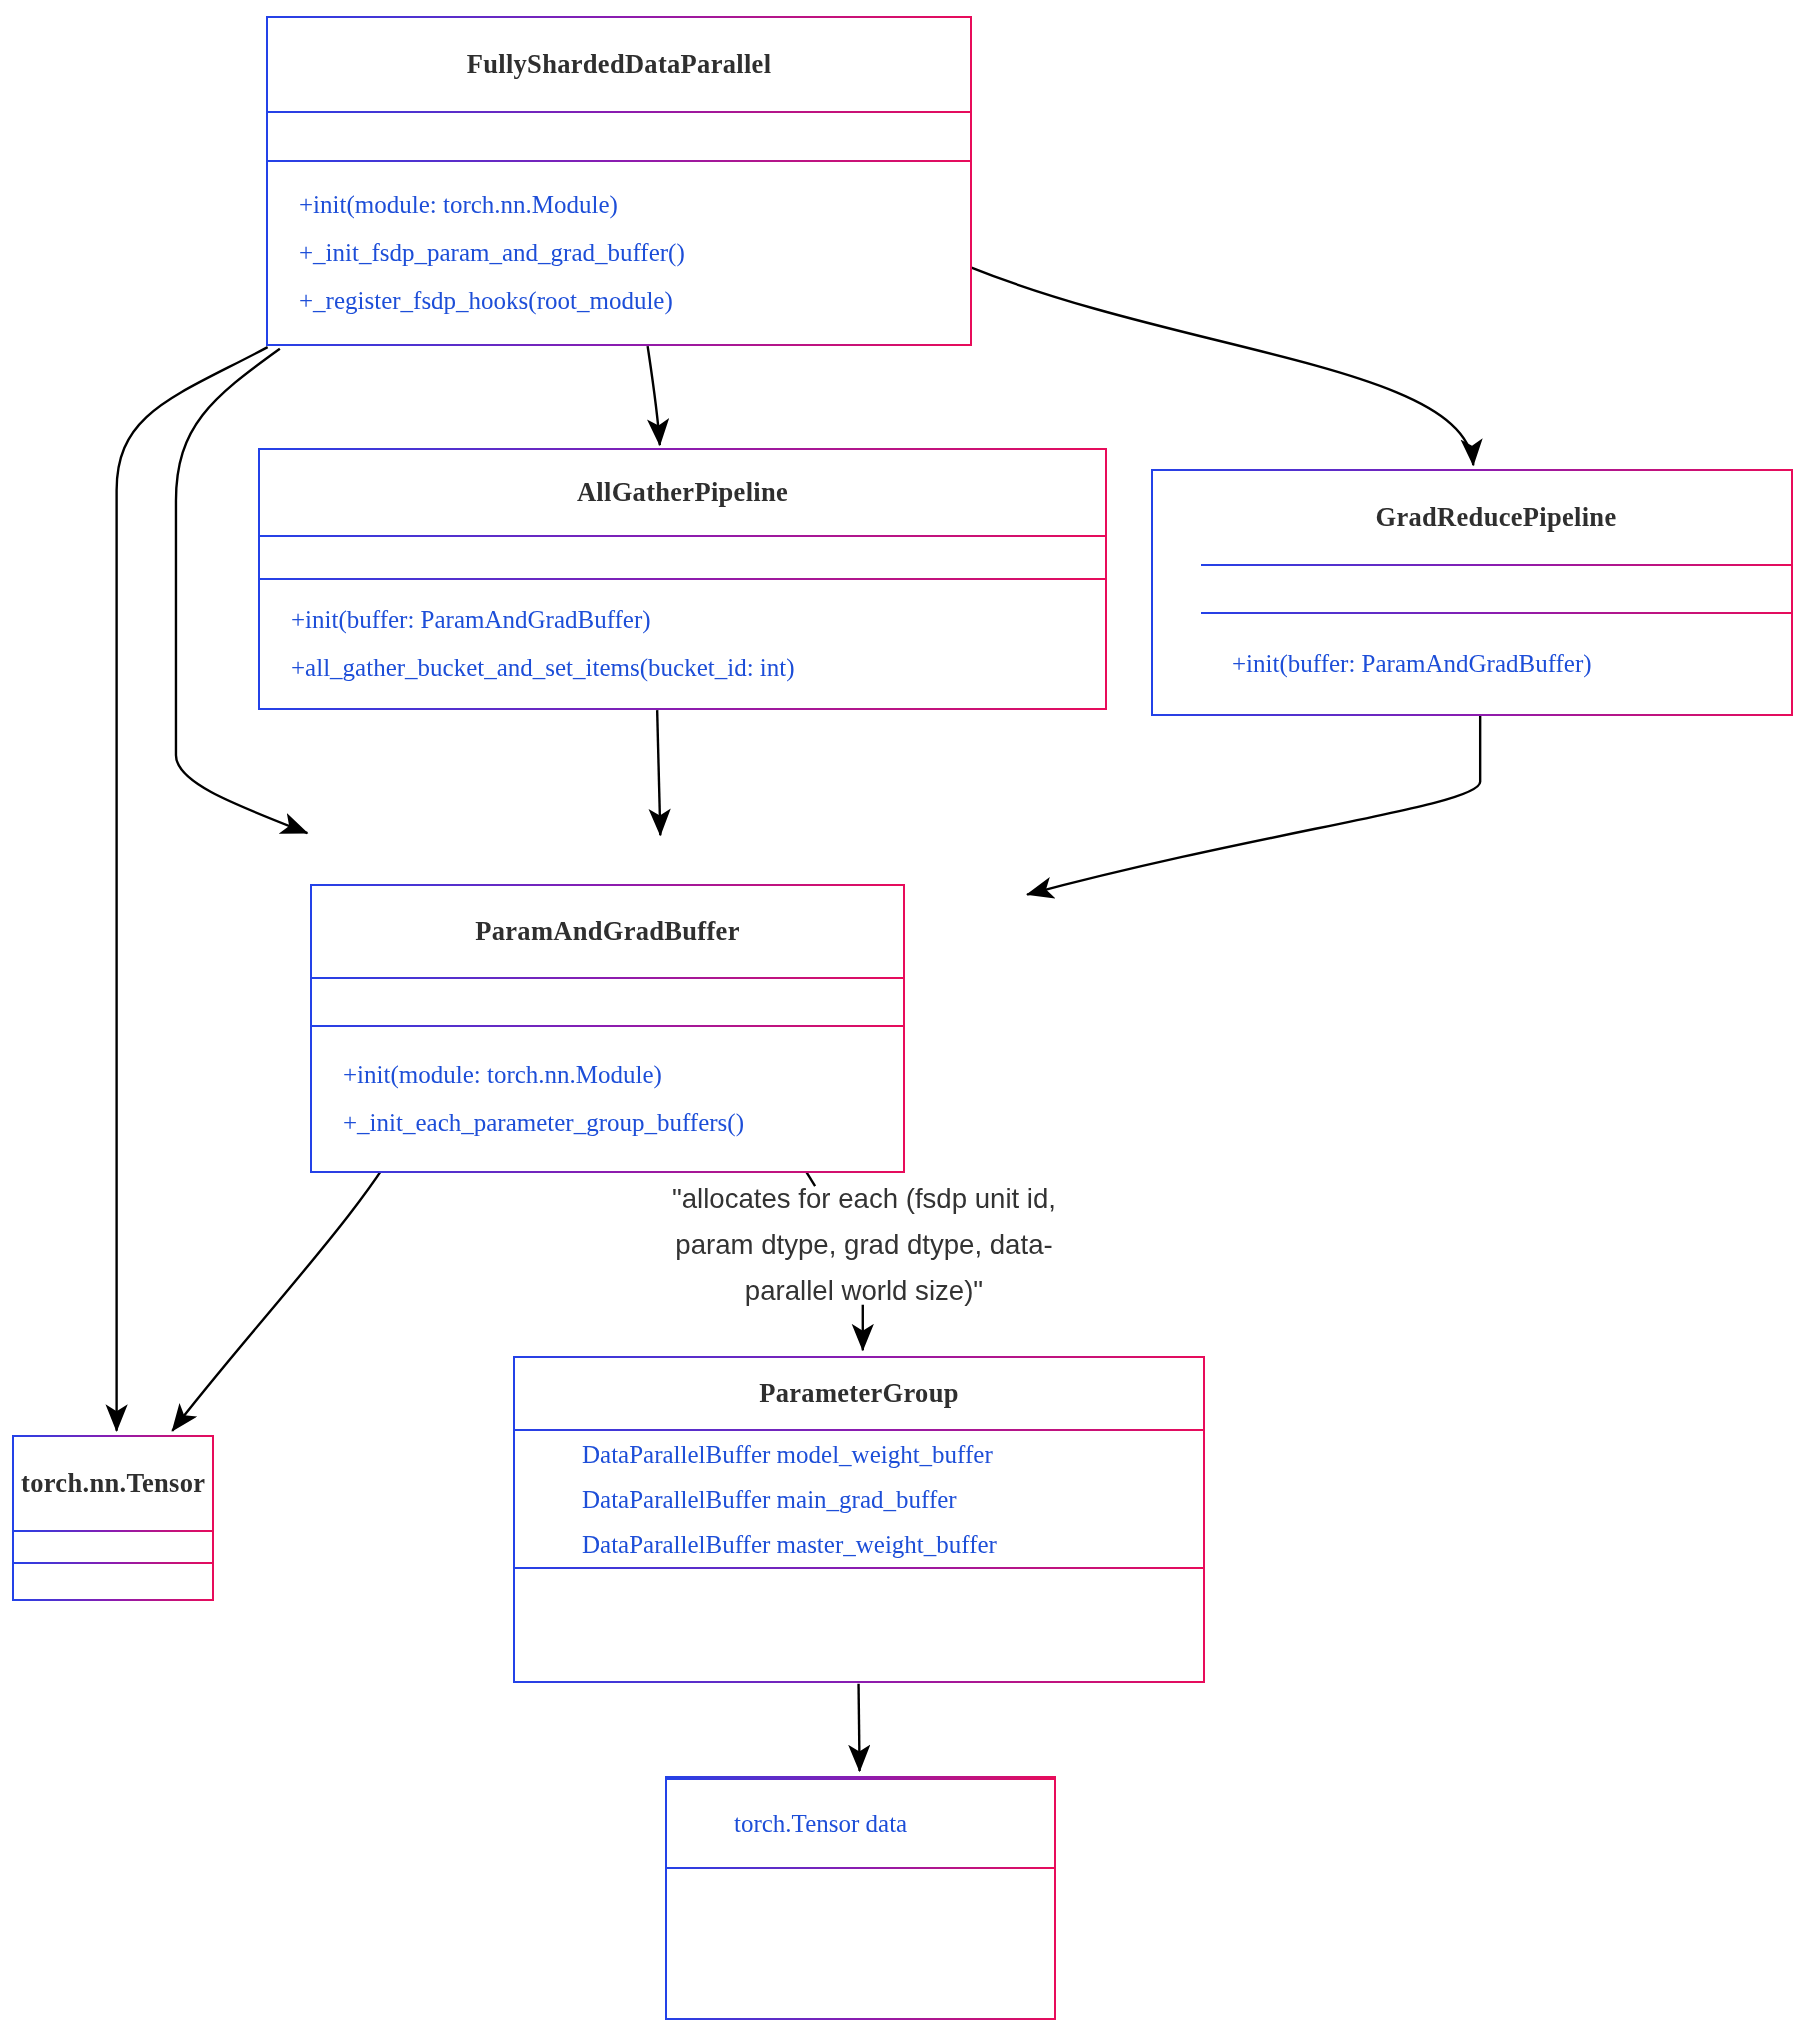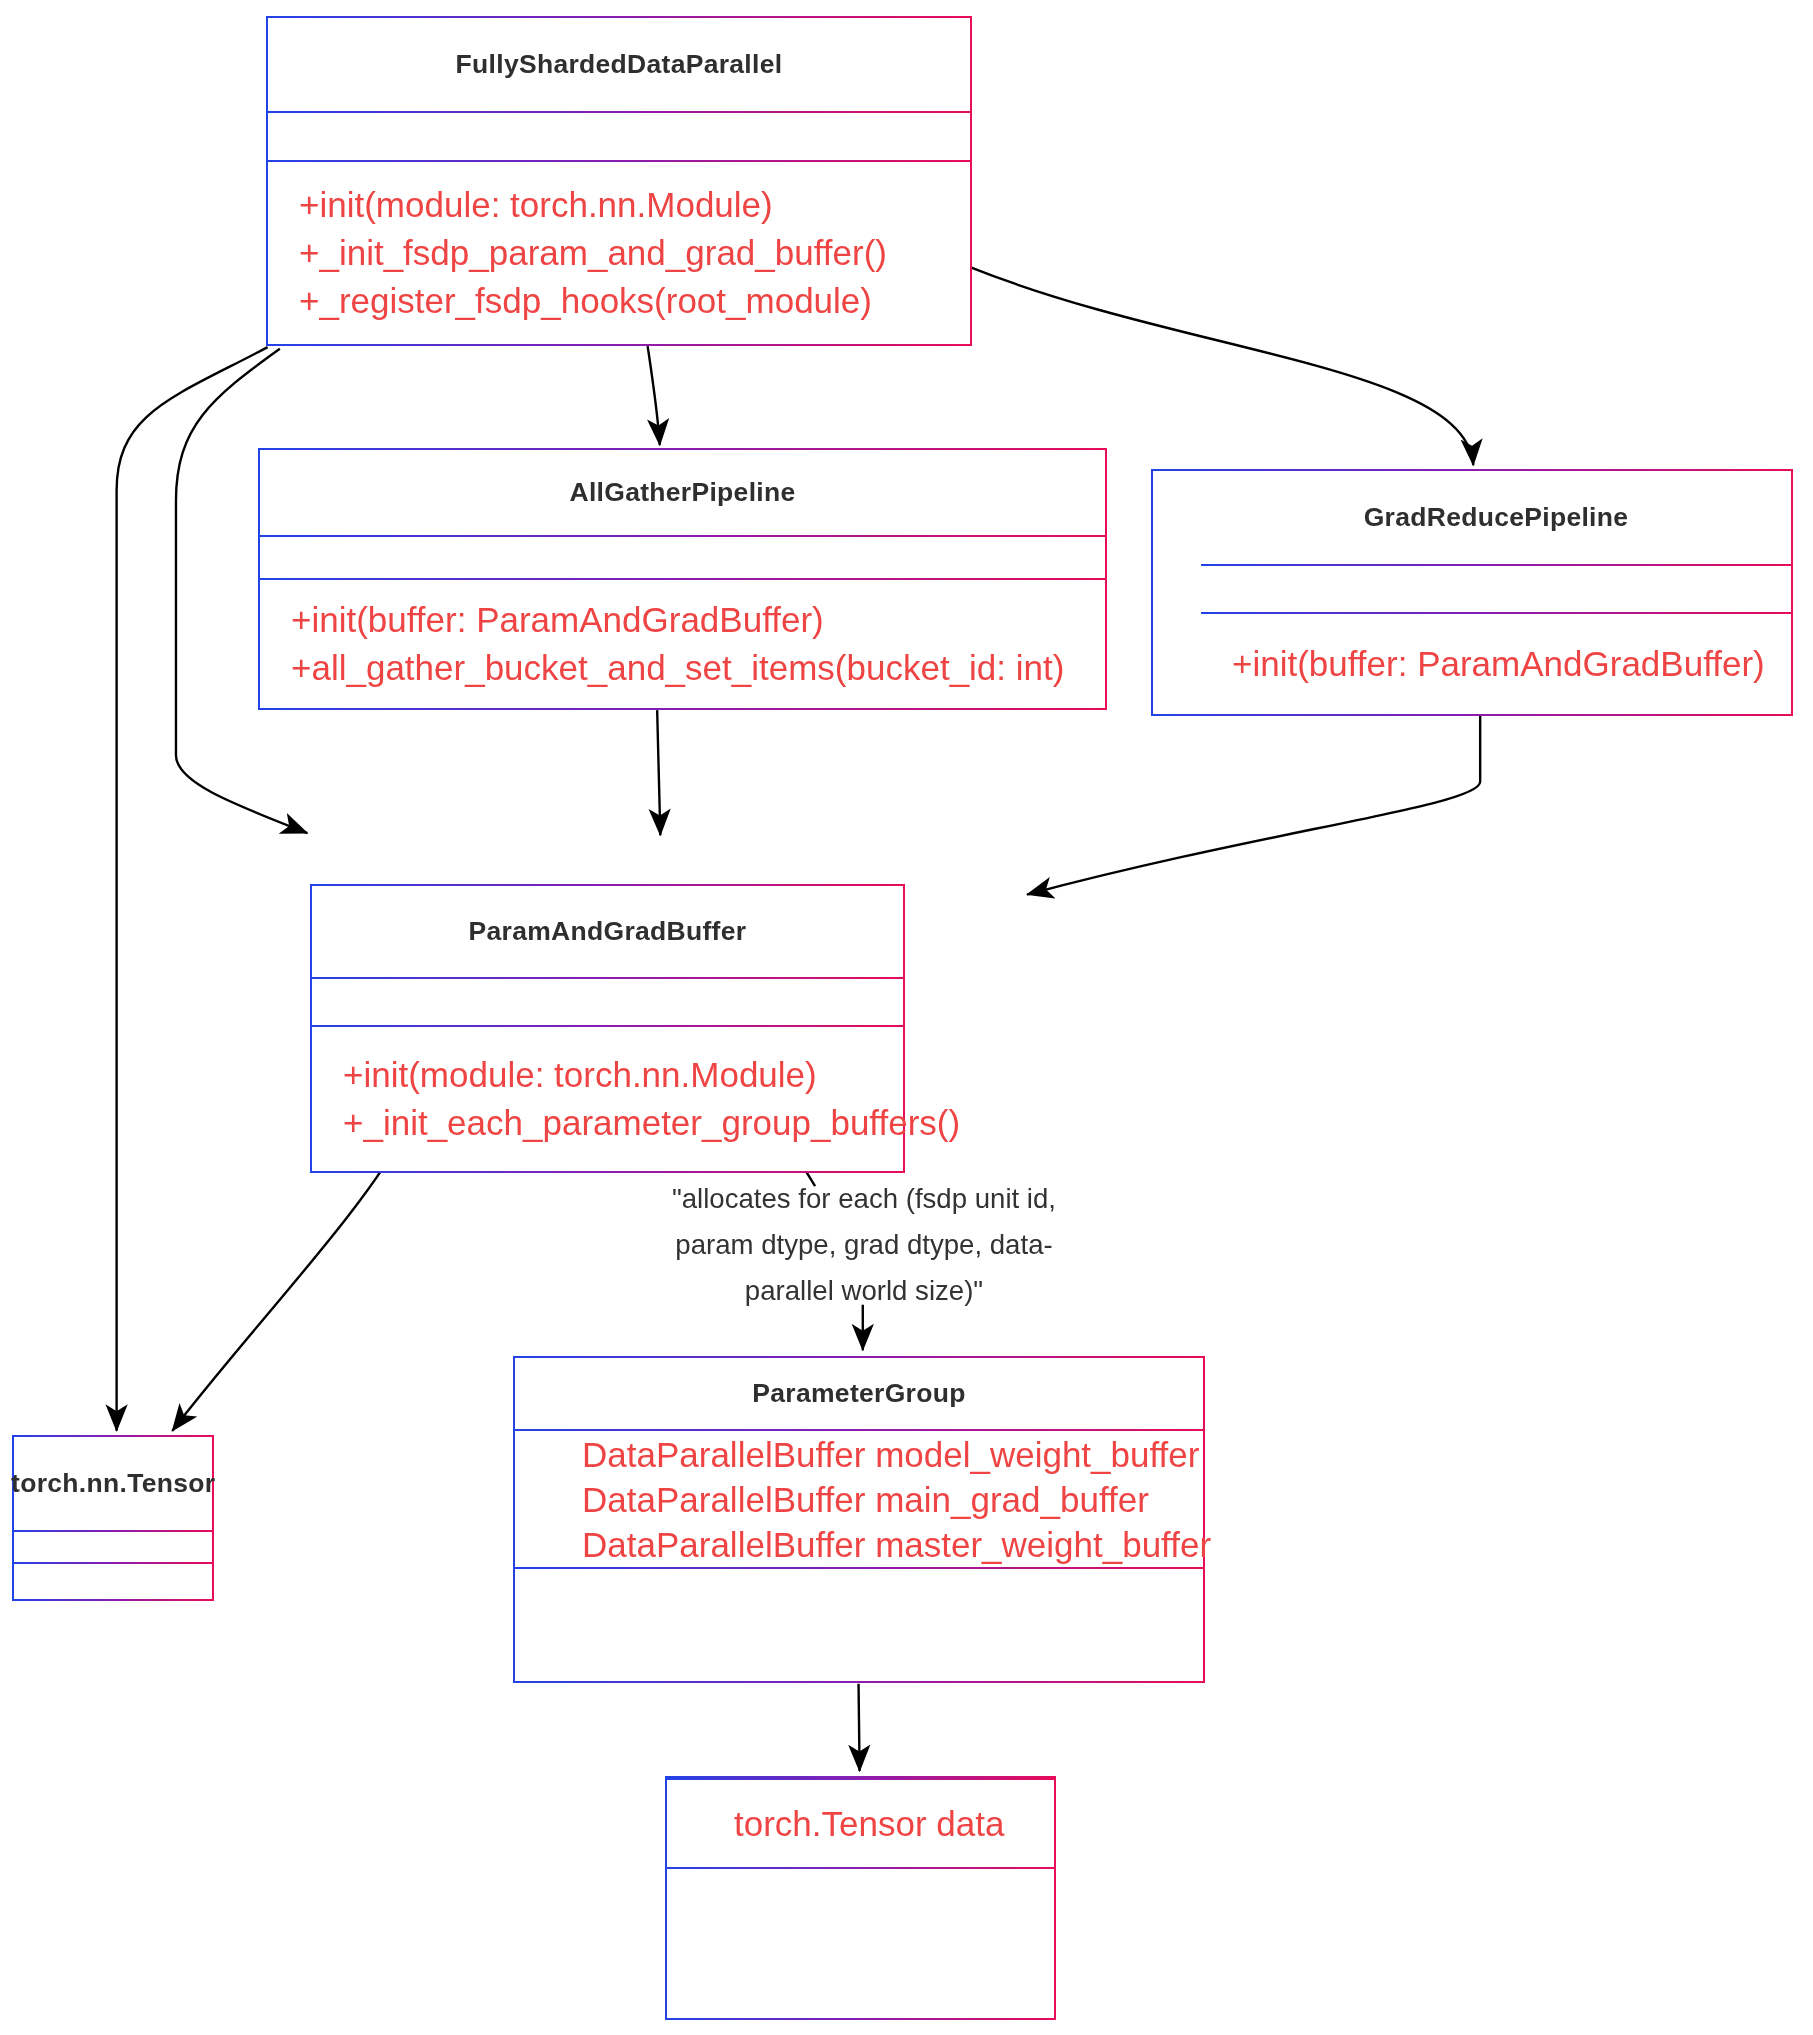--- a/index.html
+++ b/index.html
@@ -29,20 +29,21 @@
     box-sizing: border-box;
     background: #ffffff;
     border: 2.7px solid;
     border-image: linear-gradient(90deg, #2342e8 0%, #8b1cb0 50%, #e80c5a 100%) 1;
     display: flex;
     flex-direction: column;
   }
   .sec {
     box-sizing: border-box;
     overflow: visible;
+    font-family: Liberation Serif, serif;
   }
   .sec.divided {
     border-top: 2.7px solid;
     border-image: linear-gradient(90deg, #2342e8 0%, #8b1cb0 50%, #e80c5a 100%) 1;
   }
   .title-sec {
     display: flex;
     align-items: center;
     justify-content: center;
   }
@@ -54,22 +55,22 @@
     white-space: nowrap;
   }
   .attr-sec, .method-sec {
     display: flex;
     flex-direction: column;
     justify-content: center;
     padding-left: 31px;
     padding-right: 10.6px;
   }
   .member {
-    font-size: 35px;
-    color: #ef4444;
+    font-size: 25px;
+    color: #1d4ed8;
     white-space: nowrap;
   }
   .method-sec .member { line-height: 48px; }
   .attr-sec .member   { line-height: 45px; margin-left: 36px; }
   #annotation {
     position: absolute;
     left: 599px;
     top: 1176px;
     width: 530px;
     text-align: center;

